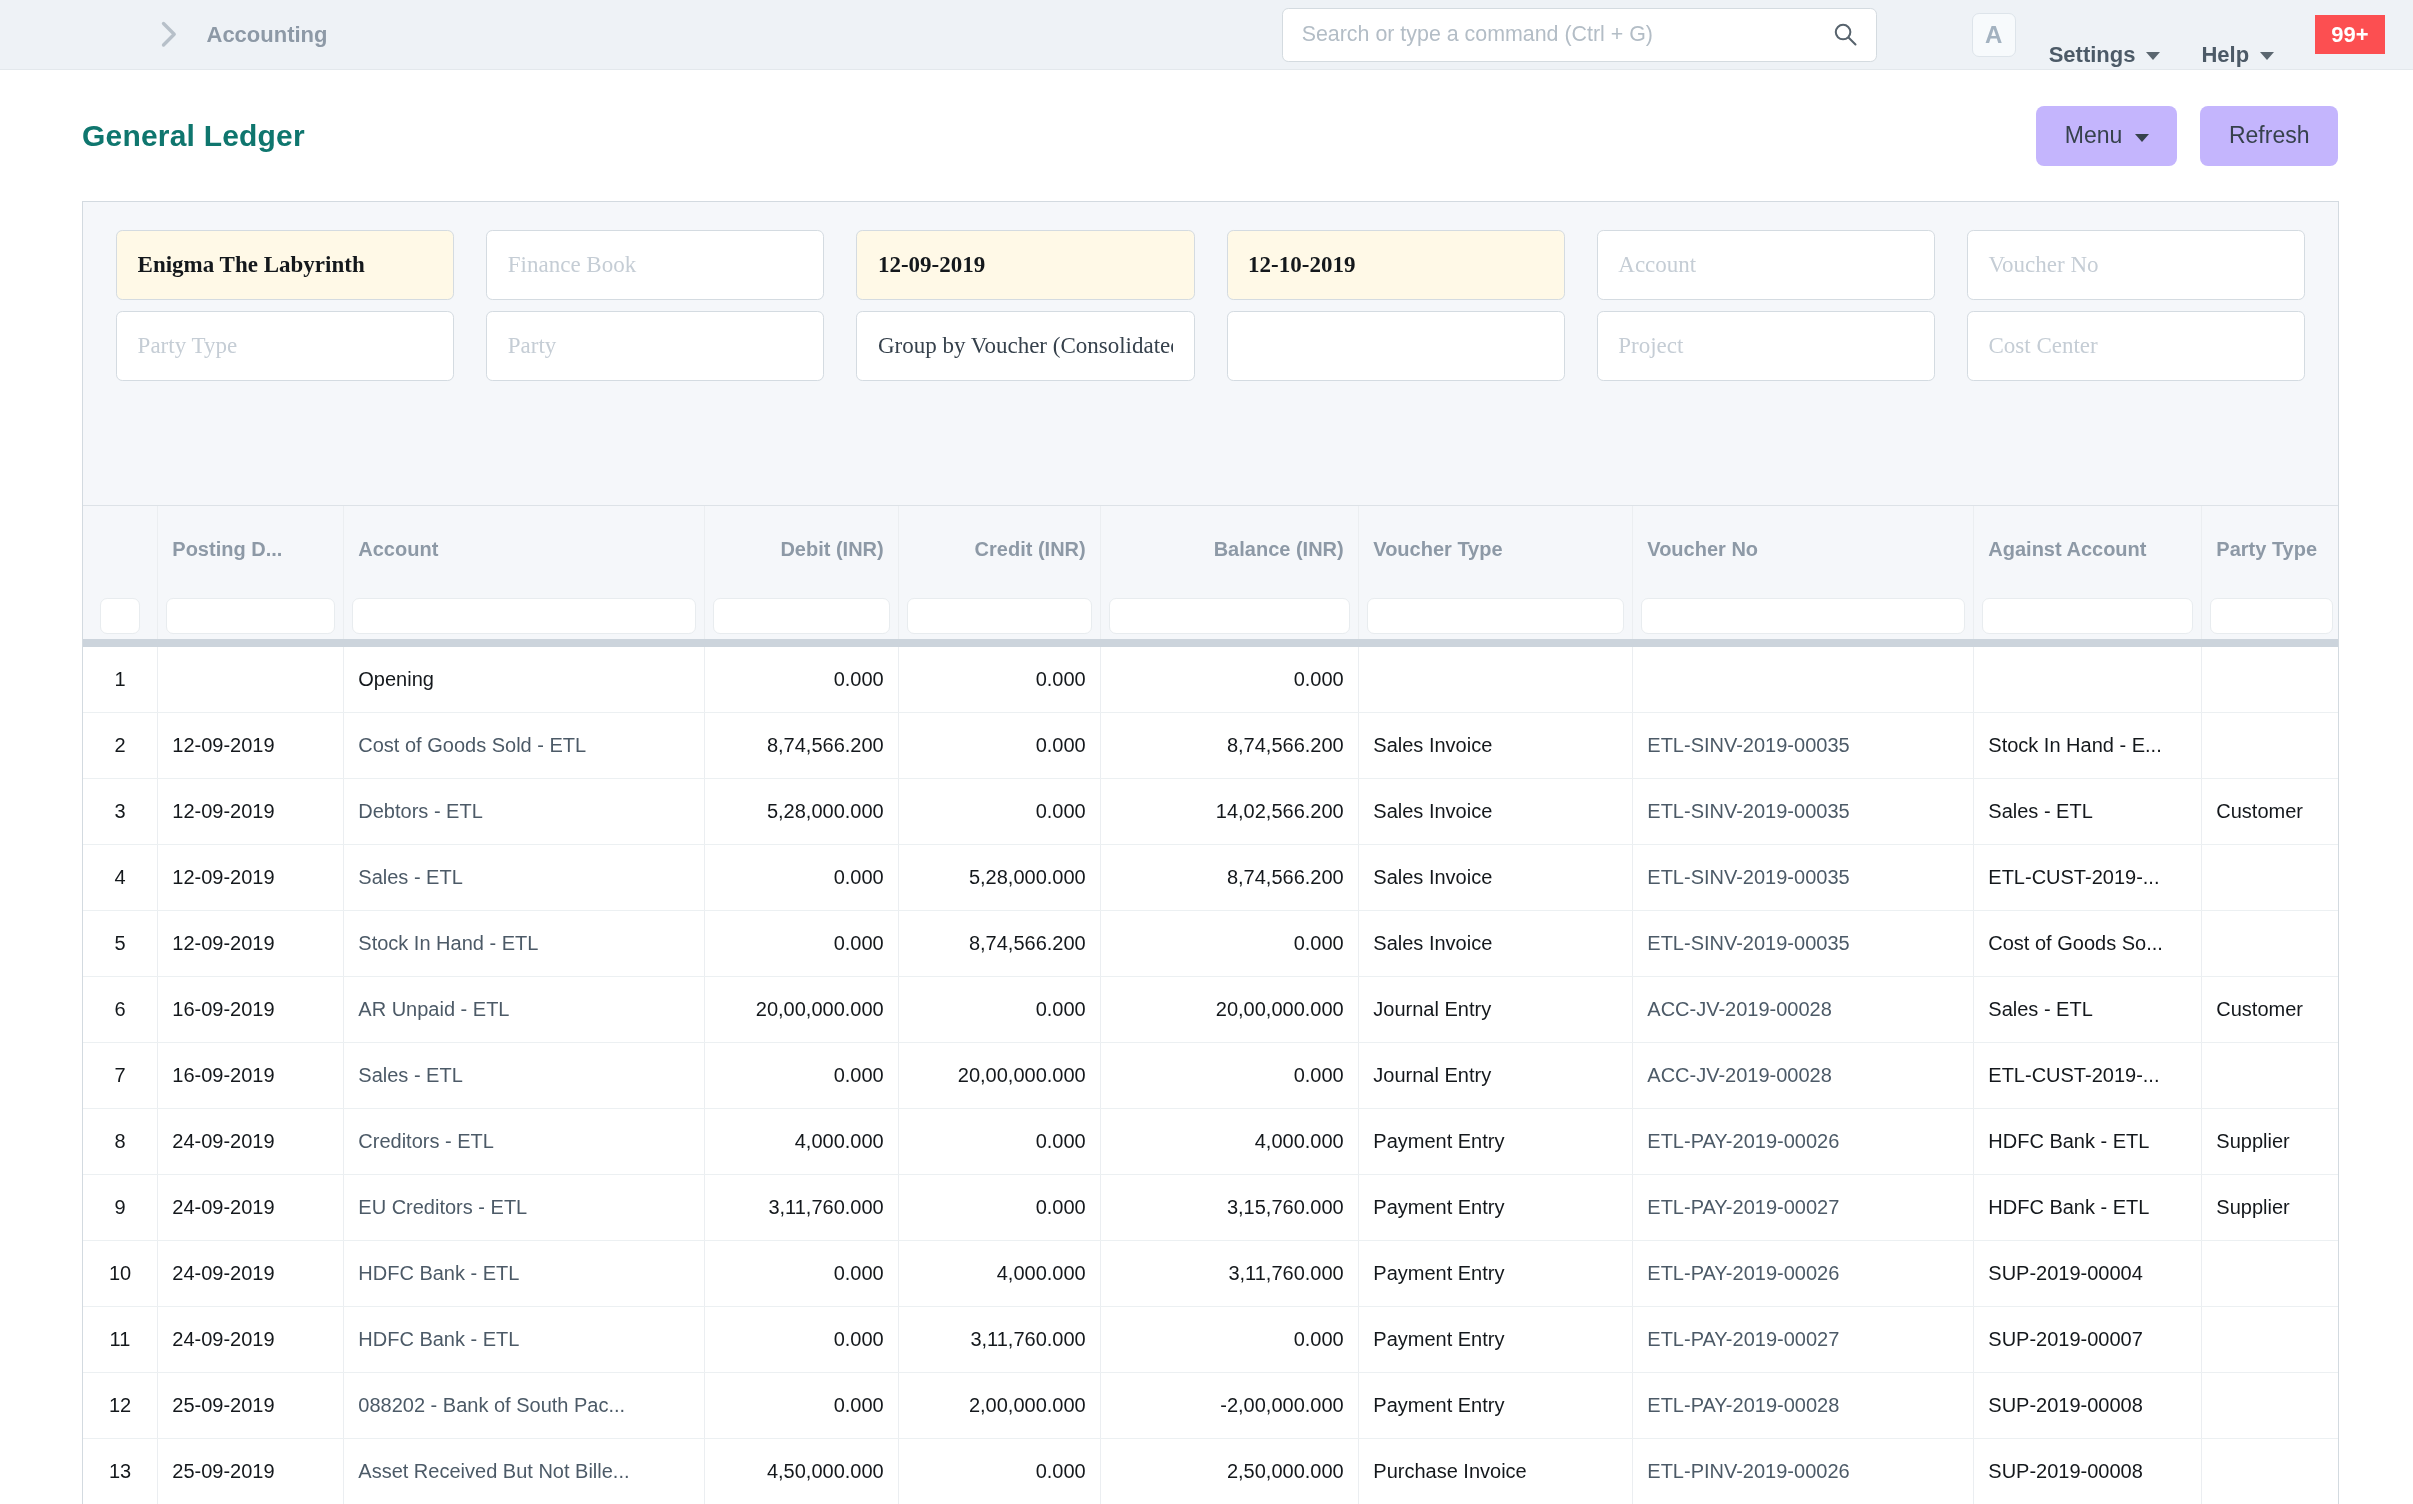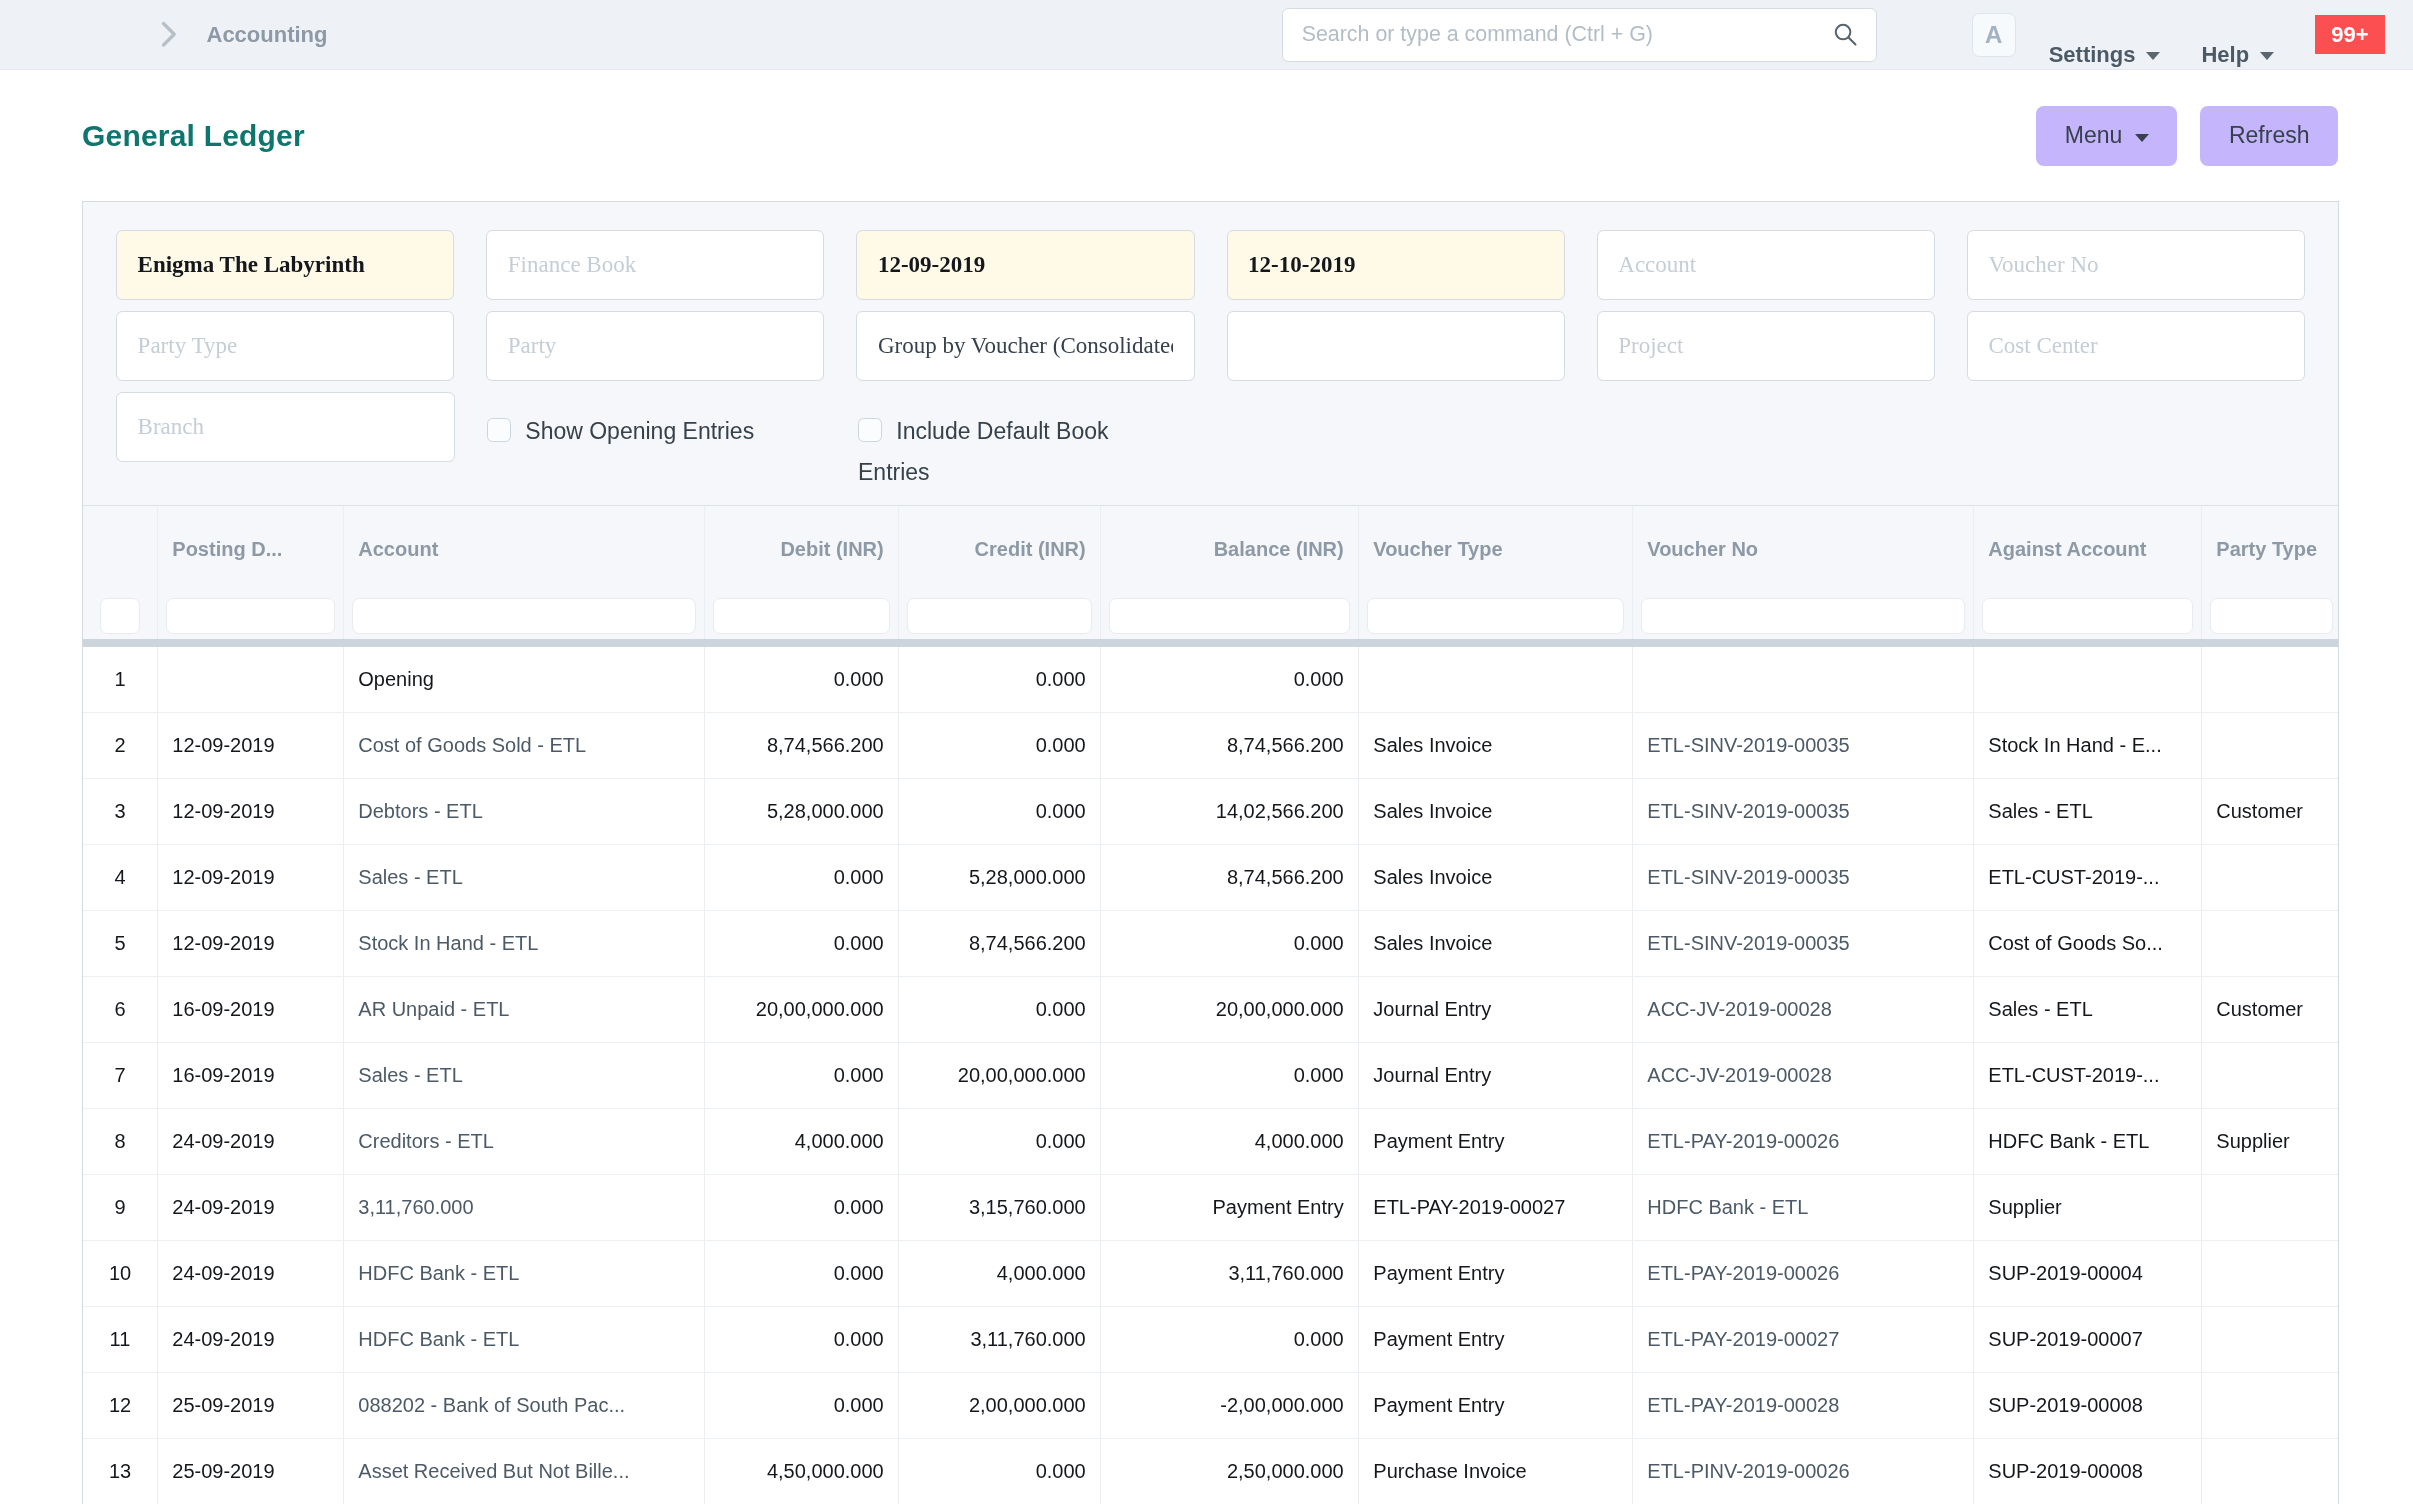--- a/index.html
+++ b/index.html
@@ -144,29 +144,20 @@
       <input class="f-input" placeholder="Voucher No" style="">
     </div>
     <div class="f-row">
       <input class="f-input" placeholder="Party Type" style="">
       <input class="f-input" placeholder="Party" style="">
       <input class="f-input darkval" value="Group by Voucher (Consolidated)" style="">
       <input class="f-input" style="">
       <input class="f-input" placeholder="Project" style="">
       <input class="f-input" placeholder="Cost Center" style="">
     </div>
-    <div class="f-row last">
-      <input class="f-input" placeholder="Branch" style="">
-      <label class="cb-group">
-        <span class="cb"></span><span>Show Opening Entries</span>
-      </label>
-      <label class="cb-group narrow">
-        <span class="cb"></span><span>Include Default Book Entries</span>
-      </label>
-    </div>
   </div>
 
   <div class="dt">
     <div class="dt-row dt-header" id="dt-header">
         <div class="dt-cell"></div>
         <div class="dt-cell">Posting D...</div>
         <div class="dt-cell">Account</div>
         <div class="dt-cell">Debit (INR)</div>
         <div class="dt-cell">Credit (INR)</div>
         <div class="dt-cell">Balance (INR)</div>
@@ -301,20 +292,21 @@
           <div class="dt-cell">0.000</div>
           <div class="dt-cell">4,000.000</div>
           <div class="dt-cell">Payment Entry</div>
           <div class="dt-cell">ETL-PAY-2019-00026</div>
           <div class="dt-cell">HDFC Bank - ETL</div>
           <div class="dt-cell">Supplier</div>
         </div>
         <div class="dt-row">
           <div class="dt-cell">9</div>
           <div class="dt-cell">24-09-2019</div>
+          <div class="dt-cell">EU Creditors - ETL</div>
           <div class="dt-cell">3,11,760.000</div>
           <div class="dt-cell">0.000</div>
           <div class="dt-cell">3,15,760.000</div>
           <div class="dt-cell">Payment Entry</div>
           <div class="dt-cell">ETL-PAY-2019-00027</div>
           <div class="dt-cell">HDFC Bank - ETL</div>
           <div class="dt-cell">Supplier</div>
         </div>
         <div class="dt-row">
           <div class="dt-cell">10</div>

